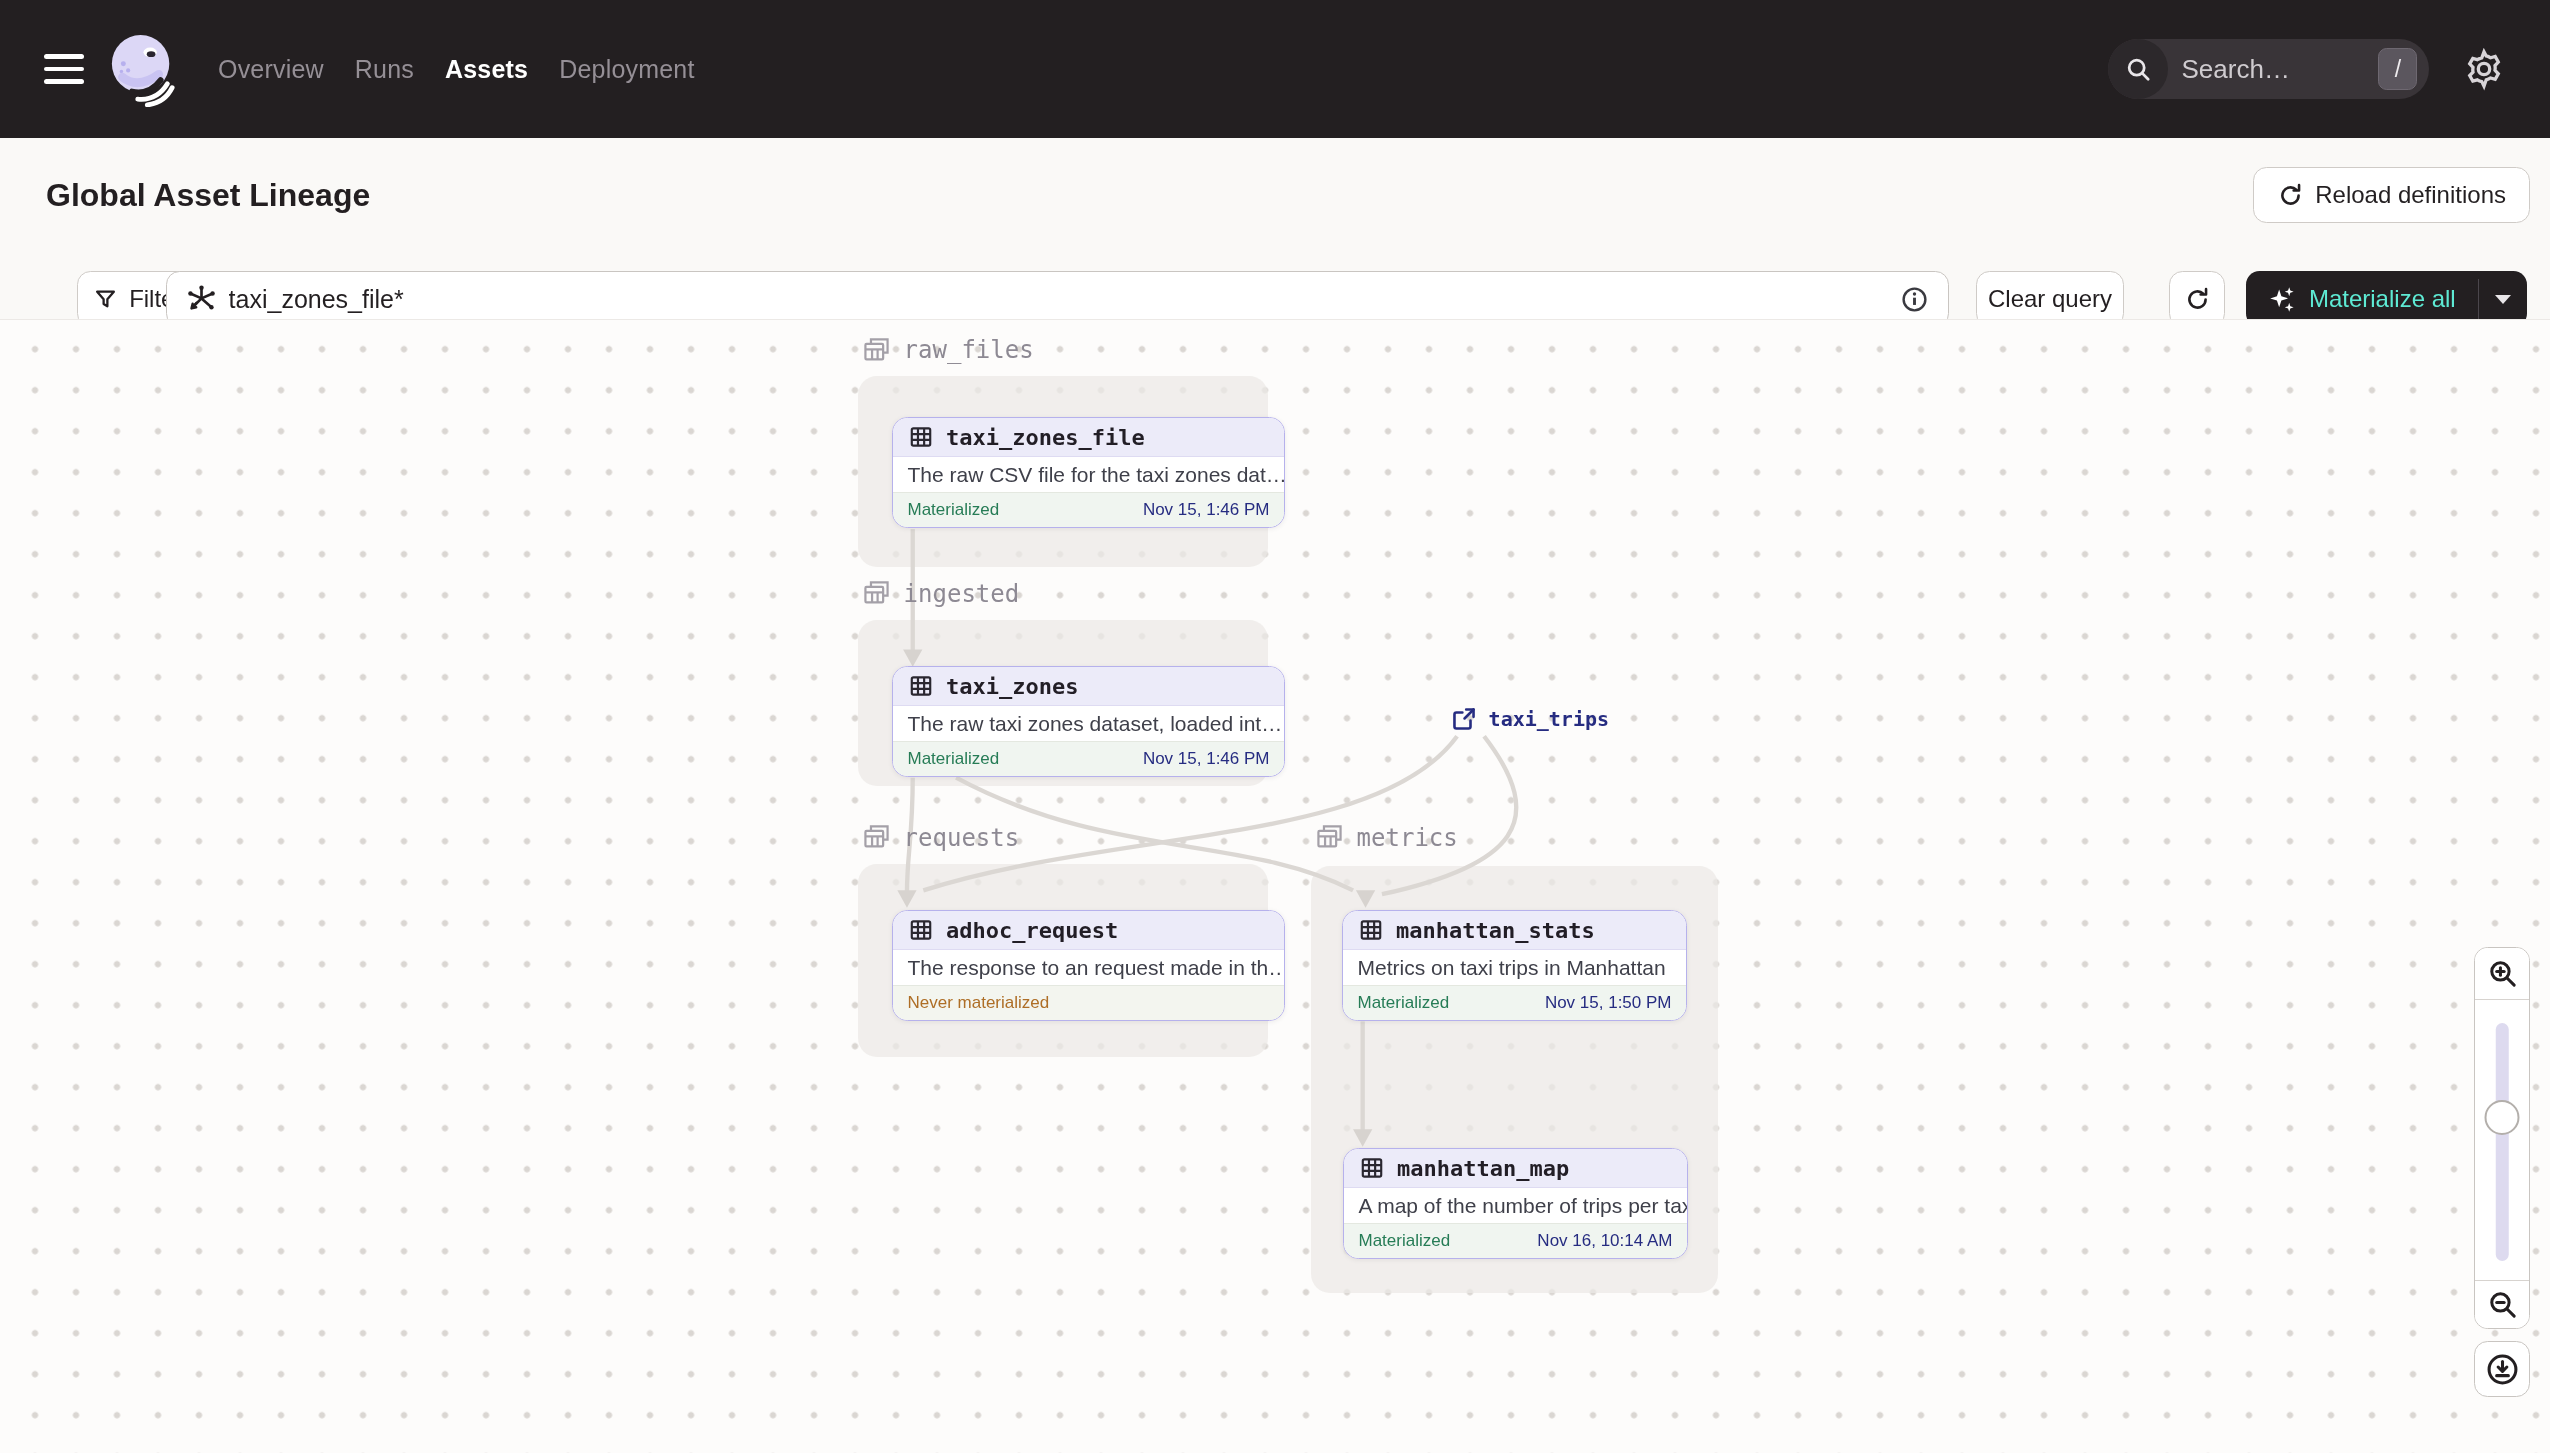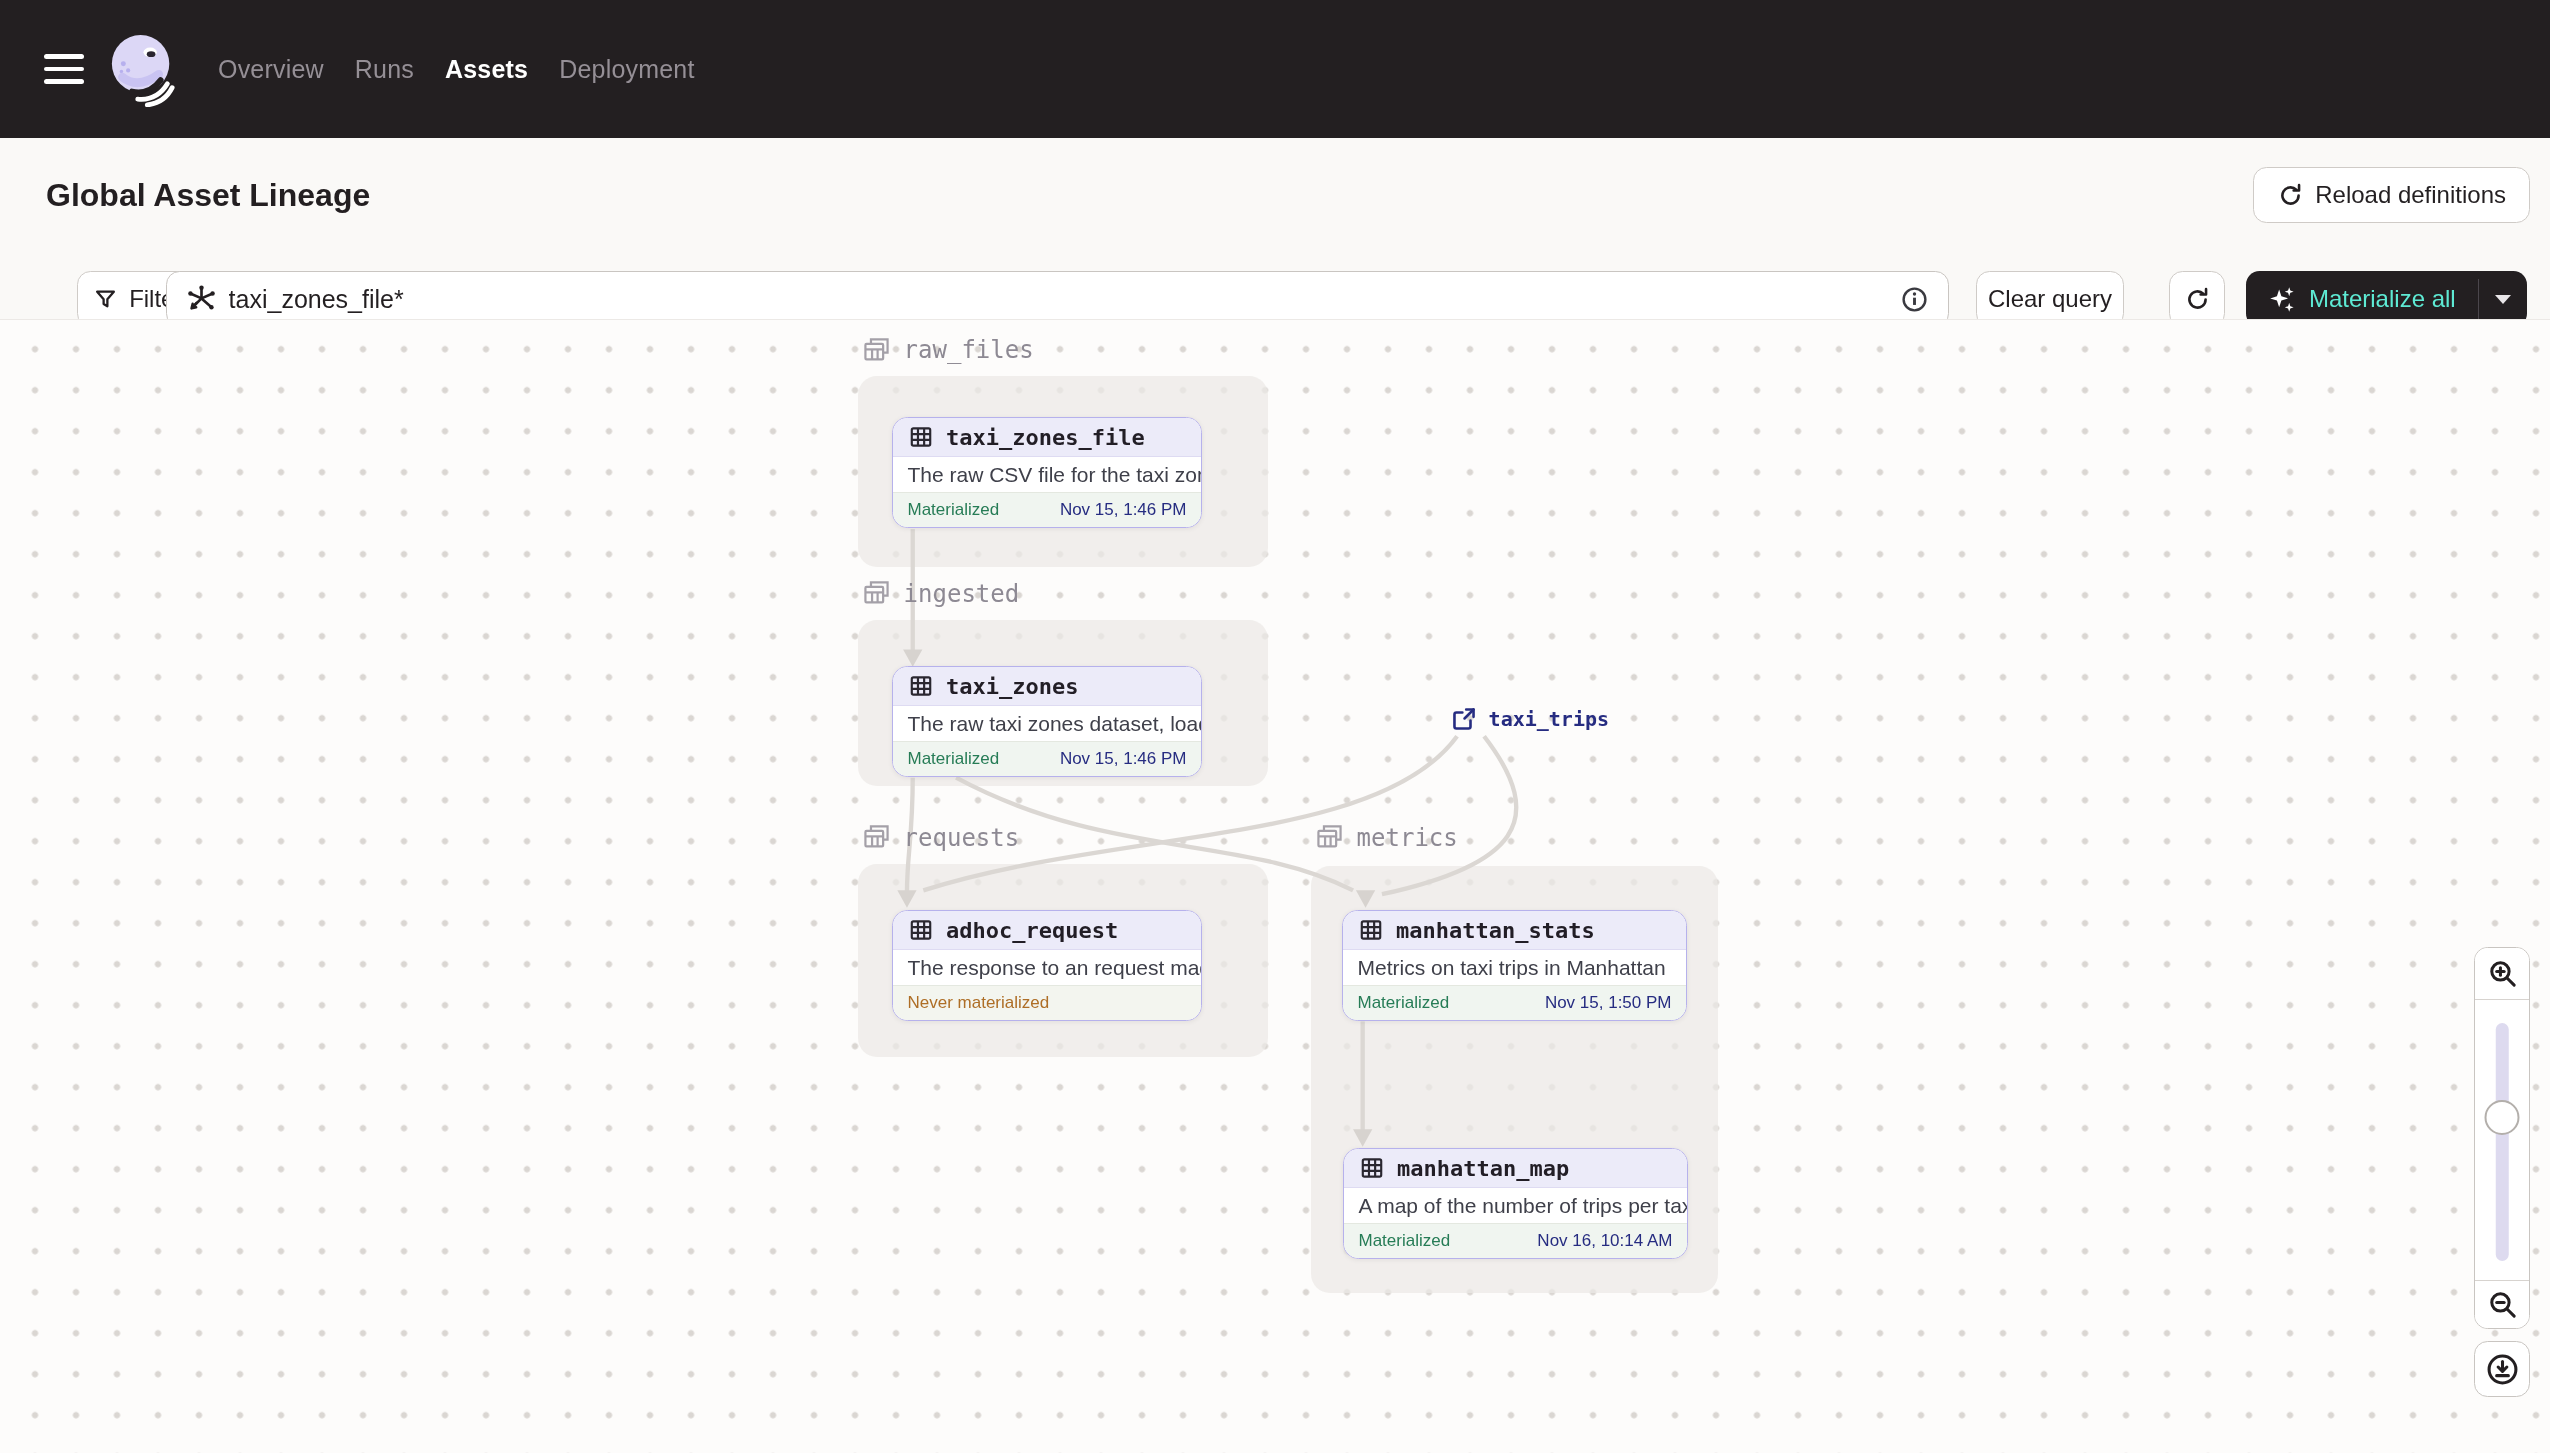--- a/index.html
+++ b/index.html
@@ -116,21 +116,21 @@
   .gl2 { left:861px; top:258px; }
   .gl3 { left:861px; top:502px; }
   .gl4 { left:1314px; top:502px; }
   .group-icon { color:#A4A0A8; }
 
   .edges { position:absolute; left:0; top:0; }
   .edges path { stroke:#DBD7D3; stroke-width:4.5; fill:none; }
   .edges polygon { fill:#D7D3CF; }
 
   .asset-node {
-    position:absolute; width:310px; background:#FFFFFF;
+    position:absolute; width:393px; background:#FFFFFF;
     border:1.9px solid #B6B1EC; border-radius:15.4px; overflow:hidden;
     box-shadow:0 1px 4.8px rgba(35,31,33,.07); cursor:pointer;
   }
   .n1 { left:892px;  top:97px; }
   .n2 { left:892px;  top:346px; }
   .n3 { left:892px;  top:590px; }
   .n4 { left:1342px; top:590px; width:345px; }
   .n5 { left:1343px; top:828px; width:345px; }
   .node-header {
     height:39px; background:#ECEBF9; border-bottom:1px solid #DEDBF2;
@@ -207,20 +207,38 @@
       <path d="M30 70 Q50 72 61 54" fill="none" stroke="#FFFFFF" stroke-width="5" stroke-linecap="round"></path>
       <path d="M40 76 Q58 74 66 58" fill="none" stroke="#FFFFFF" stroke-width="5" stroke-linecap="round"></path>
     </svg>
   </div>
   <div class="nav-links">
     <a class="nav-link">Overview</a>
     <a class="nav-link">Runs</a>
     <a class="nav-link active">Assets</a>
     <a class="nav-link">Deployment</a>
   </div>
+  <div class="nav-right">
+    <div class="search-pill">
+      <span class="search-circle">
+        <svg viewBox="0 0 24 24" width="29" height="29" fill="none" stroke="currentColor" stroke-width="2.3" stroke-linecap="round">
+          <circle cx="10.5" cy="10.5" r="6.2"></circle>
+          <line x1="15.2" y1="15.2" x2="20" y2="20"></line>
+        </svg>
+      </span>
+      <input placeholder="Search…" style="">
+      <span class="slash-badge">/</span>
+    </div>
+    <span class="gear">
+      <svg viewBox="0 0 24 24" width="44" height="44" fill="none" stroke="currentColor" stroke-width="1.8">
+        <circle cx="12" cy="12" r="3.1"></circle>
+        <path d="M12 2.6l1.2 2.3a7.4 7.4 0 0 1 2.4 1l2.5-.7 1.7 3-1.8 1.9a7.6 7.6 0 0 1 0 2.6l1.8 1.9-1.7 3-2.5-.7a7.4 7.4 0 0 1-2.4 1L12 21.4l-1.2-2.5a7.4 7.4 0 0 1-2.4-1l-2.5.7-1.7-3 1.8-1.9a7.6 7.6 0 0 1 0-2.6L4.2 9.2l1.7-3 2.5.7a7.4 7.4 0 0 1 2.4-1z"></path>
+      </svg>
+    </span>
+  </div>
 </nav>
 
 <header class="page-header">
   <h1 class="page-title">Global Asset Lineage</h1>
   <button class="btn reload-btn">
     <span>
       <svg viewBox="0 0 24 24" width="27" height="27" fill="none" stroke="currentColor" stroke-width="2.3" stroke-linecap="round" stroke-linejoin="round">
         <path d="M19.2 12a7.2 7.2 0 1 1-2.1-5.1"></path>
         <polyline points="19.6 2.8 19.6 7.6 14.8 7.6"></polyline>
       </svg>

